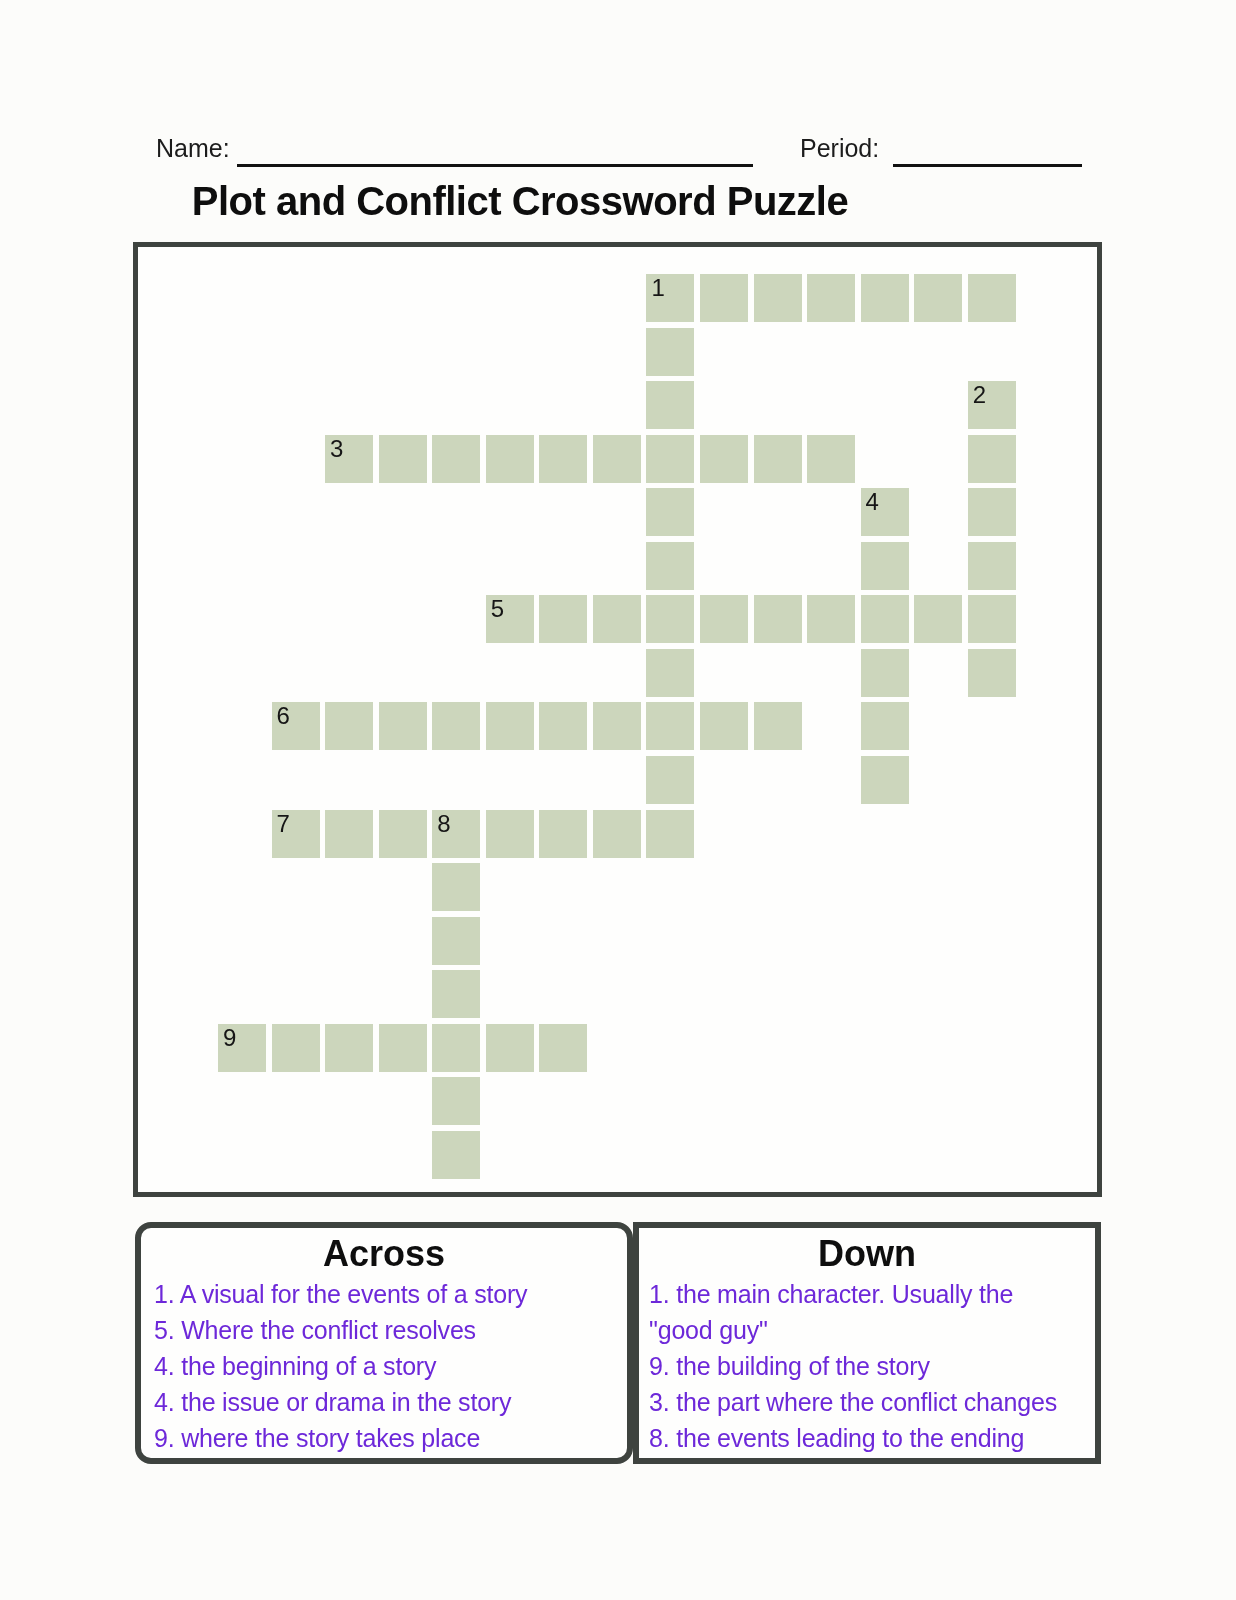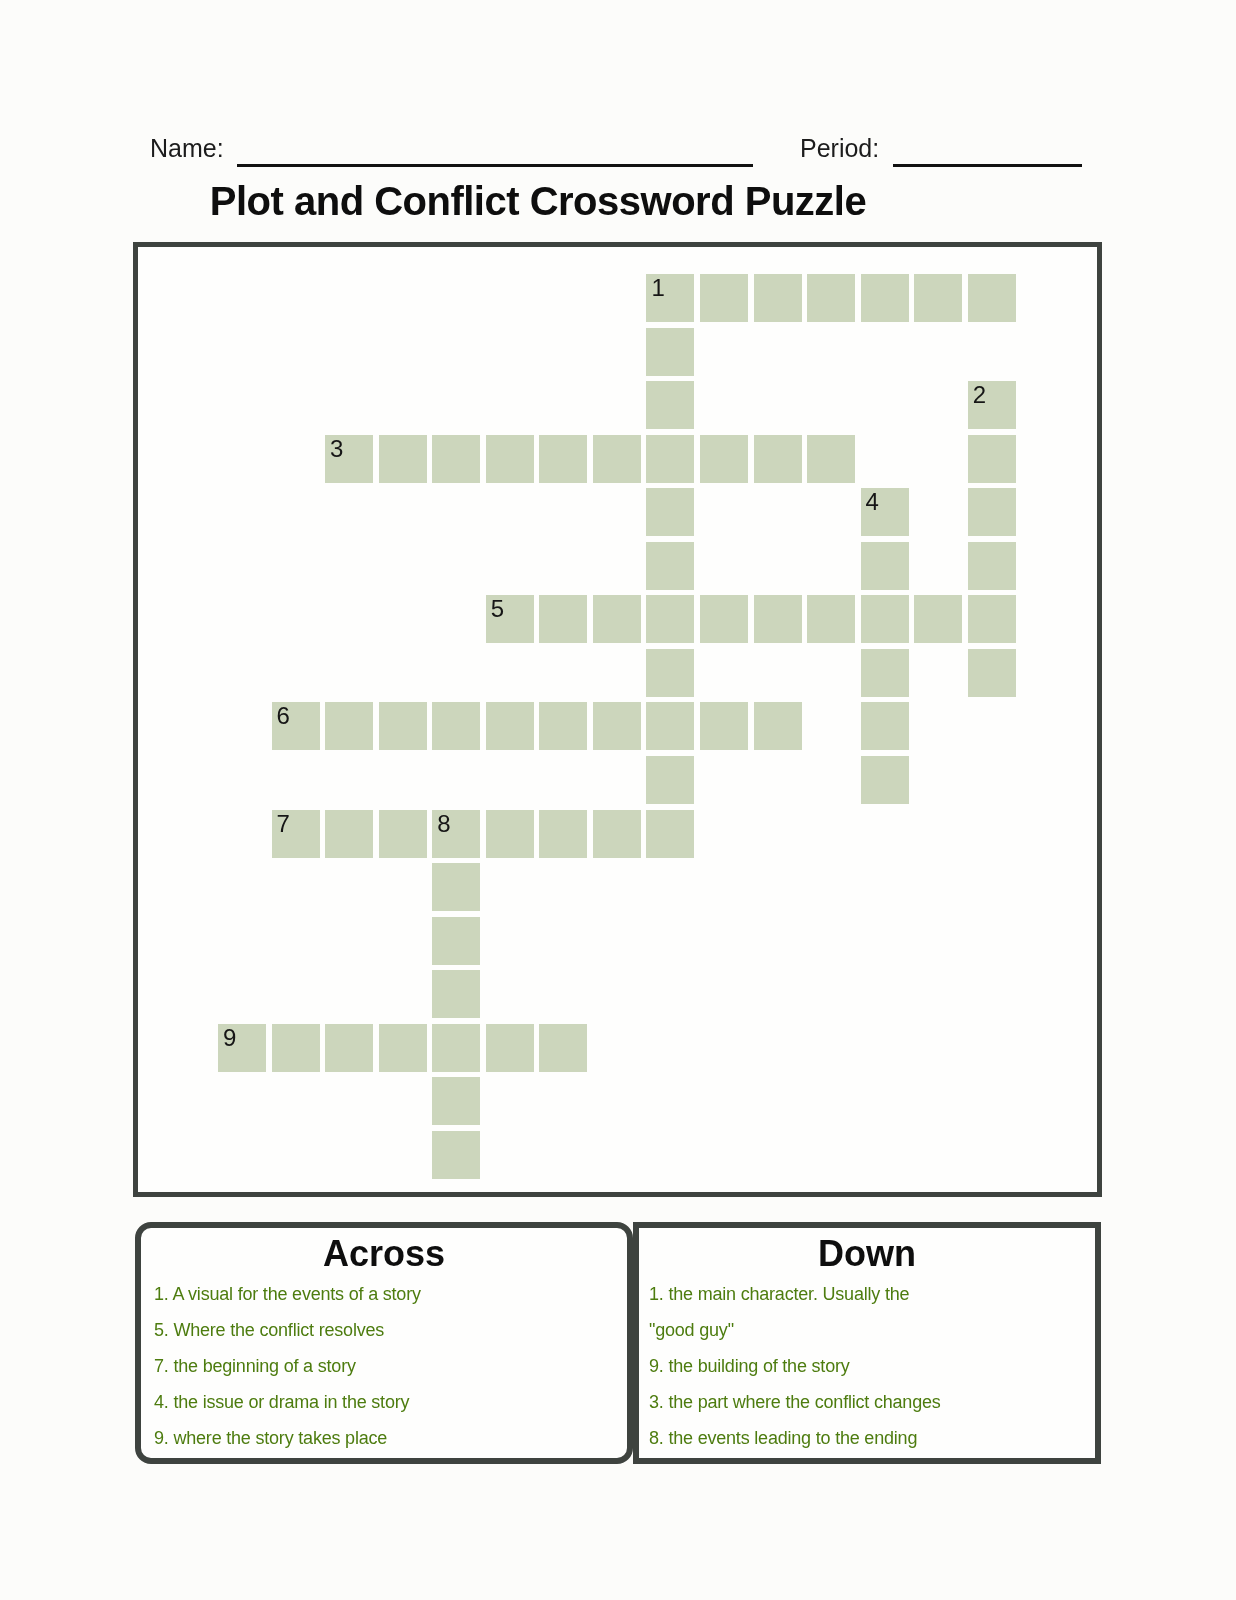--- a/index.html
+++ b/index.html
@@ -7,21 +7,21 @@
     width:1236px;height:1600px;position:relative;
     background:#fcfcfa;
     font-family:"Liberation Sans", sans-serif;
     color:#161616;
   }
   .abs{position:absolute;}
   
   .field-label{font-size:25px;line-height:30px;color:#1c1c1c;}
   .fill-line{height:3px;background:#111;}
   .page-title{
-    left:18px;top:179px;width:1040px;text-align:center;
+    left:0;top:179px;width:1040px;text-align:center;
     font-size:40px;font-weight:bold;letter-spacing:-0.5px;color:#0e0e0e;
   }
   
   .grid-box{
     left:133px;top:242px;width:969px;height:955px;
     border:5px solid #3e433f;background:#fefefd;box-sizing:border-box;
   }
   .cell{
     position:absolute;width:48px;height:48px;
     box-sizing:border-box;
@@ -38,28 +38,28 @@
   .clue-box.across{left:135px;width:498px;border-radius:16px;}
   .clue-box.down{left:633px;width:468px;}
   .clue-title{
     text-align:center;font-size:36px;font-weight:bold;color:#0e0e0e;
     margin-top:5px;line-height:42px;
   }
   .clue-lines{margin-top:1px;}
   .clue-box.across .clue-lines{padding-left:13px;}
   .clue-box.down .clue-lines{padding-left:10px;}
   .clue-line{
-    font-size:18px;line-height:36px;color:#4d7c0f;
+    font-size:25px;line-height:36px;color:#6d28d9;
     white-space:nowrap;letter-spacing:-0.2px;
   }
 </style>
 </head>
 <body>
 
-<div class="abs field-label" style="left:150px;top:133px;">Name:</div>
+<div class="abs field-label" style="left:156px;top:133px;">Name:</div>
 <div class="abs fill-line" style="left:237px;top:164px;width:516px;"></div>
 
 <div class="abs field-label" style="left:800px;top:133px;">Period:</div>
 <div class="abs fill-line" style="left:893px;top:164px;width:189px;"></div>
 
 <div class="abs page-title">Plot and Conflict Crossword Puzzle</div>
 
 <div class="abs grid-box" id="grid">
     <div class="cell" style="left: 508.4px; top: 27px; width: 48px; height: 48px; background: rgb(204, 214, 188);">
       <span class="cell-number">1</span>
@@ -152,21 +152,21 @@
     <div class="cell" style="left: 401.3px; top: 776.7px; width: 48px; height: 48px; background: rgb(204, 214, 188);"></div>
     <div class="cell" style="left: 294.2px; top: 830.25px; width: 48px; height: 48px; background: rgb(204, 214, 188);"></div>
     <div class="cell" style="left: 294.2px; top: 883.8px; width: 48px; height: 48px; background: rgb(204, 214, 188);"></div>
   </div>
 
 <div class="abs clue-box across">
   <div class="clue-title">Across</div>
   <div class="clue-lines" id="across-lines">
       <div class="clue-line">1. A visual for the events of a story</div>
       <div class="clue-line">5. Where the conflict resolves</div>
-      <div class="clue-line">7. the beginning of a story</div>
+      <div class="clue-line">4. the beginning of a story</div>
       <div class="clue-line">4. the issue or drama in the story</div>
       <div class="clue-line">9. where the story takes place</div>
     </div>
 </div>
 
 <div class="abs clue-box down">
   <div class="clue-title">Down</div>
   <div class="clue-lines" id="down-lines">
       <div class="clue-line">1. the main character. Usually the</div>
       <div class="clue-line">"good guy"</div>

